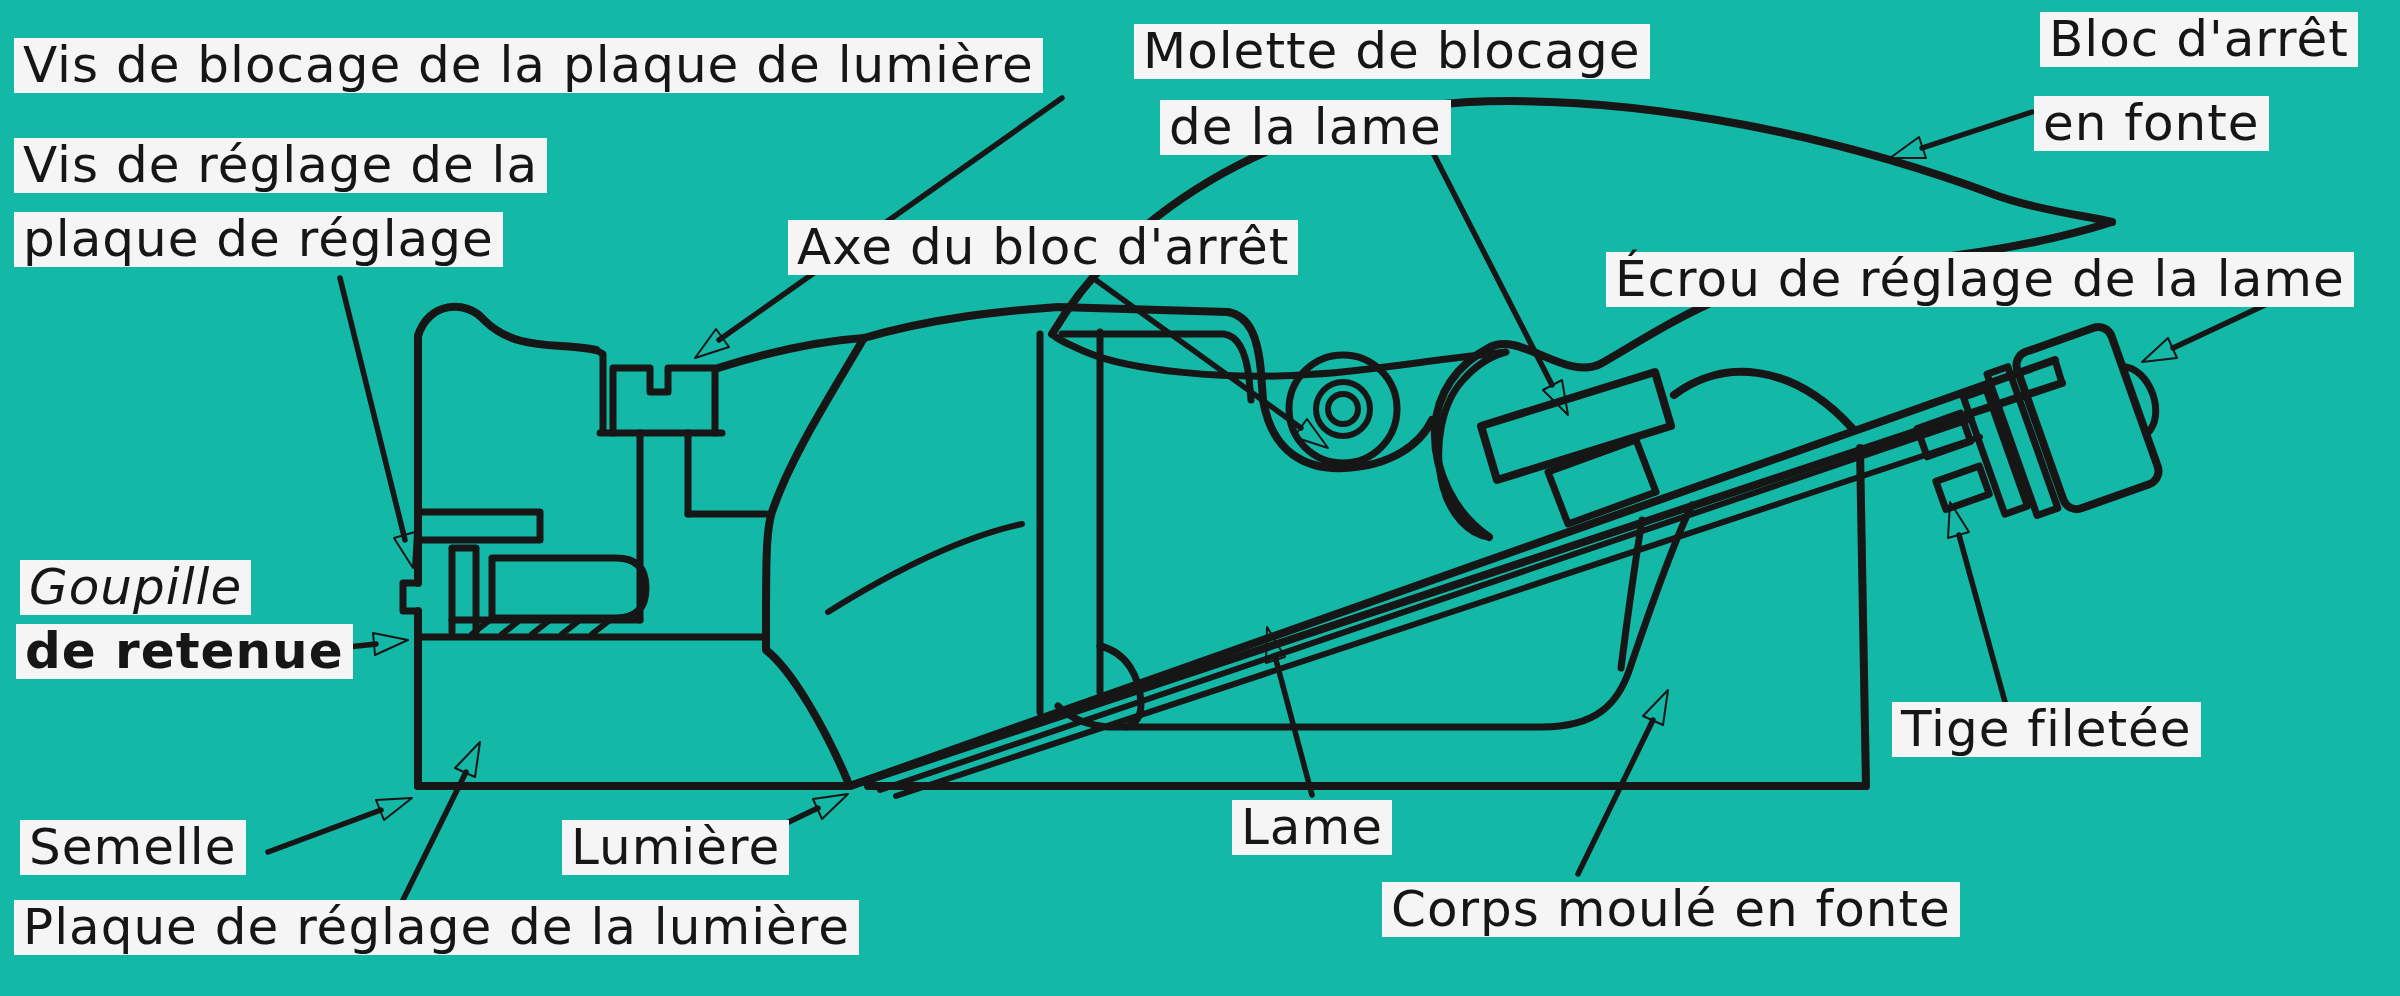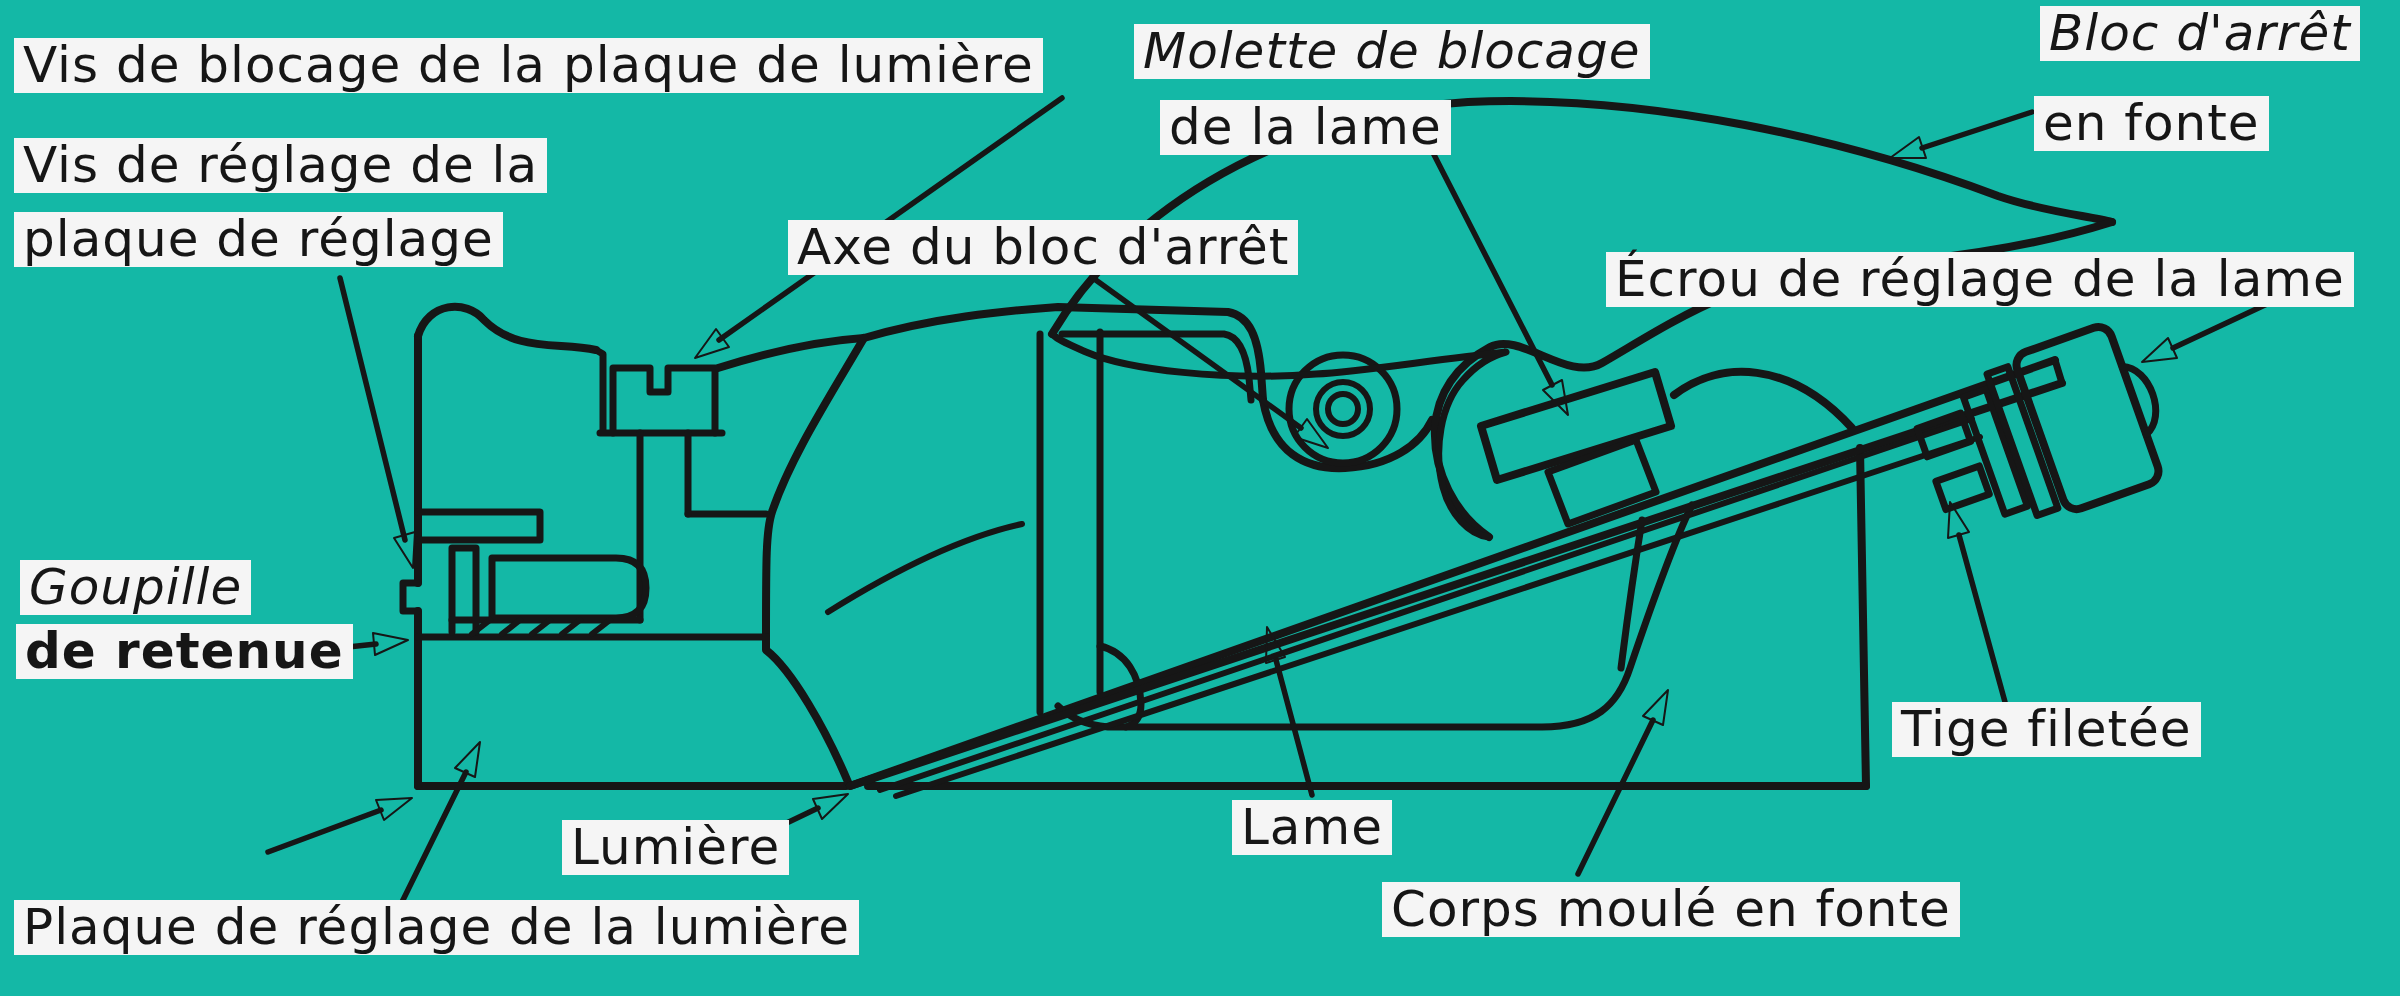--- a/index.html
+++ b/index.html
@@ -181,26 +181,27 @@
         <path class="arrow-stem" d="M2005,702 L1959,535"></path>
         <path class="arrow-head" d="M1950,502 L1969,532 L1948,538 Z"></path>
       </g>
     </g>
   </svg>
 
   <div class="lbl" style="left:14px;top:38px;">Vis de blocage de la plaque de lumière</div>
   <div class="lbl" style="left:14px;top:138px;">Vis de réglage de la</div>
   <div class="lbl" style="left:14px;top:212px;">plaque de réglage</div>
   <div class="lbl" style="left:788px;top:220px;">Axe du bloc d'arrêt</div>
-  <div class="lbl" style="left:1134px;top:24px;font-style:italic;">Molette de blocage</div>
+  <div class="lbl" style="left:1134px;top:24px;">Molette de blocage</div>
   <div class="lbl" style="left:1160px;top:100px;">de la lame</div>
-  <div class="lbl" style="left:2040px;top:6px;font-style:italic;">Bloc d'arrêt</div>
+  <div class="lbl" style="left:2040px;top:12px;">Bloc d'arrêt</div>
   <div class="lbl" style="left:2034px;top:96px;">en fonte</div>
   <div class="lbl" style="left:1606px;top:252px;">Écrou de réglage de la lame</div>
   <div class="lbl" style="left:20px;top:560px;font-style:italic;">Goupille</div>
   <div class="lbl" style="left:16px;top:624px;font-weight:bold;">de retenue</div>
+  <div class="lbl" style="left:20px;top:820px;">Semelle</div>
   <div class="lbl" style="left:14px;top:900px;">Plaque de réglage de la lumière</div>
   <div class="lbl" style="left:562px;top:820px;">Lumière</div>
   <div class="lbl" style="left:1232px;top:800px;">Lame</div>
   <div class="lbl" style="left:1382px;top:882px;">Corps moulé en fonte</div>
   <div class="lbl" style="left:1892px;top:702px;">Tige filetée</div>
 
 </div>
 
 </body></html>

